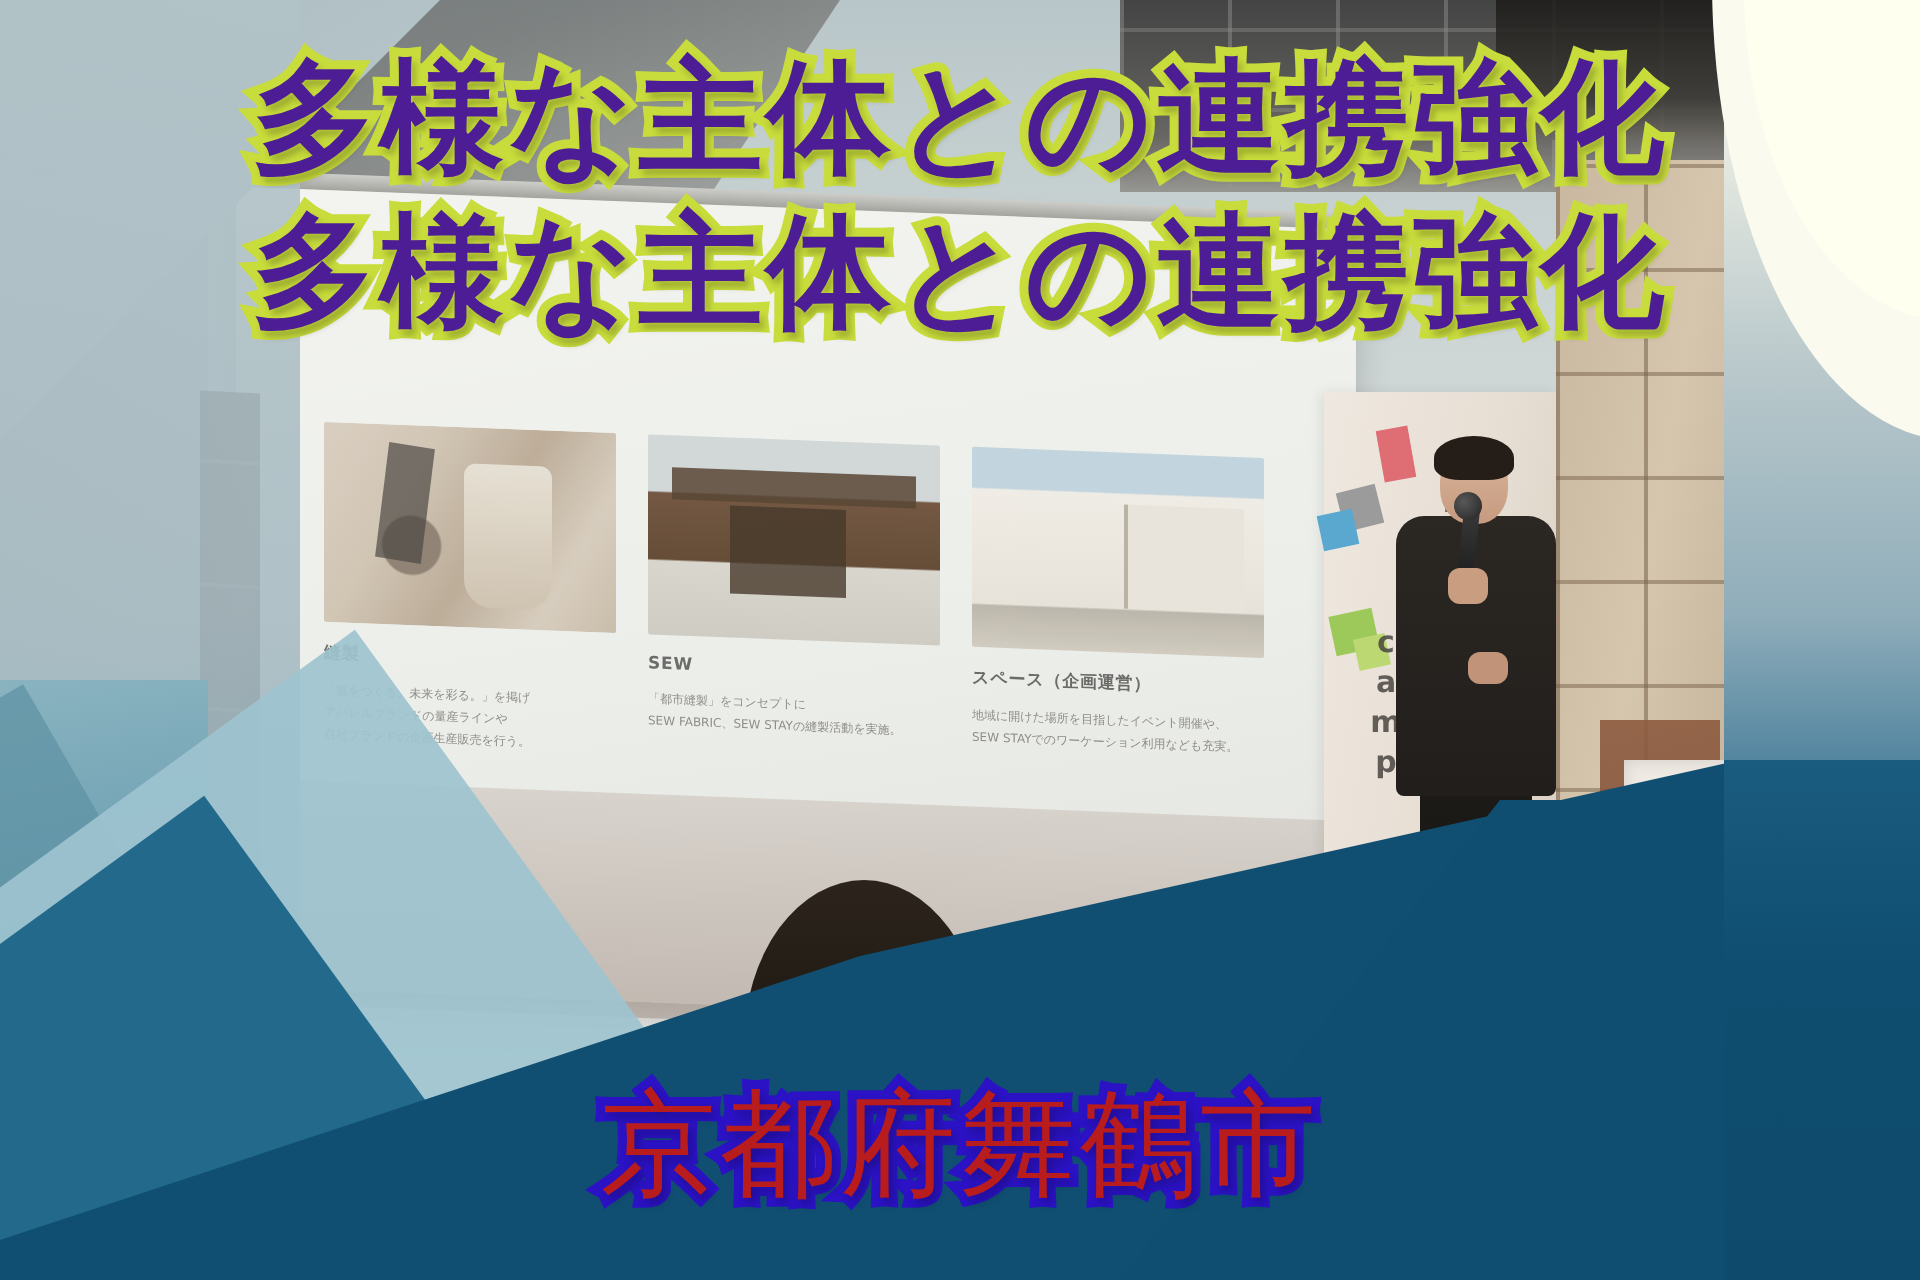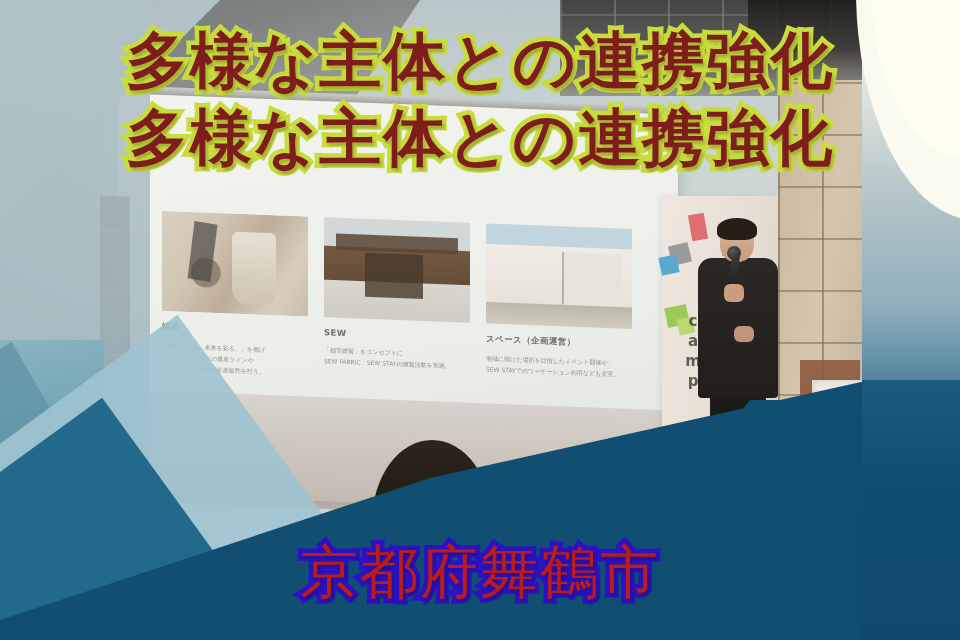--- a/index.html
+++ b/index.html
@@ -449,26 +449,26 @@
 
   
   .title-wrap {
     position: absolute;
     left: 0; top: 26px;
     width: 960px;
     text-align: center;
     z-index: 40;
   }
   .title-line {
-    font-family: Liberation Sans, sans-serif;
+    font-family: Liberation Serif, serif;
     font-weight: bold;
     font-size: 62px;
     line-height: 1.12;
     letter-spacing: 2px;
-    color: #7f1d1d;
+    color: #4c1d95;
     -webkit-text-stroke: 9px #c8dc3c;
     paint-order: stroke fill;
     text-shadow:
       0 0 2px #c8dc3c,
       2px 3px 3px rgba(0,0,0,.22);
     white-space: nowrap;
   }
   .title-line + .title-line { margin-top: 8px; }
 
   .footer-wrap {

